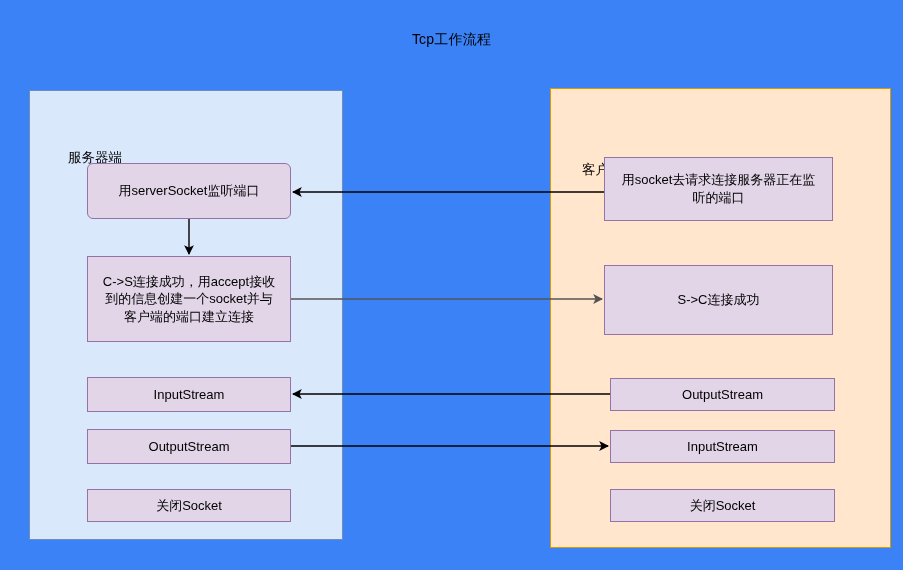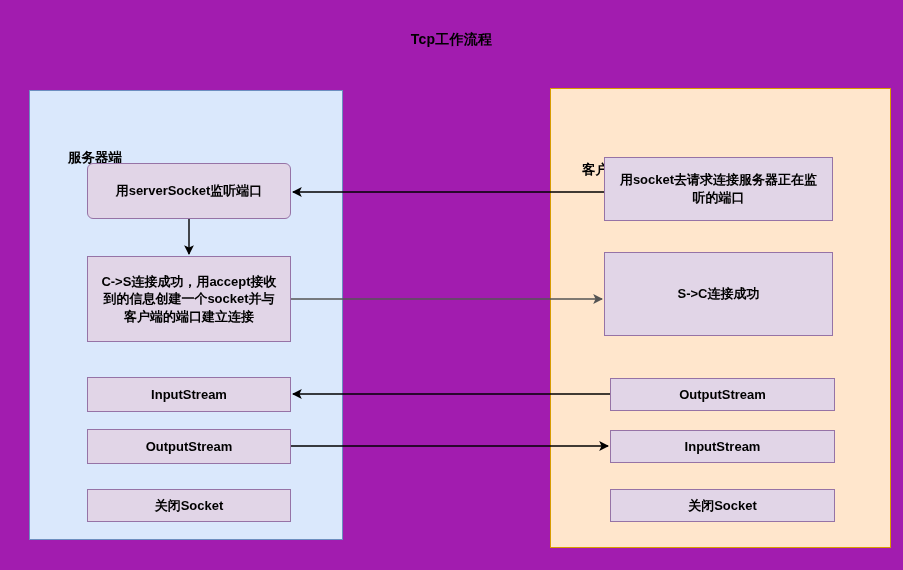--- a/index.html
+++ b/index.html
@@ -4,24 +4,23 @@
 <style>
   html, body {
     margin: 0;
     padding: 0;
     background: #ffffff;
   }
   #canvas {
     position: relative;
     width: 903px;
     height: 570px;
-    background: #a21caf;
+    background: #3b82f6;
     font-family: "Liberation Sans", "DejaVu Sans", sans-serif;
     overflow: hidden;
-    font-weight: bold;
   }
   #title {
     position: absolute;
     left: 0;
     top: 31px;
     width: 903px;
     text-align: center;
     font-size: 14px;
     color: #000000;
     letter-spacing: 0.2px;
@@ -77,21 +76,21 @@
     white-space: pre-line;
   }
   
   #srv-listen   { left: 87px;  top: 163px; width: 204px; height: 56px; border-radius: 6px; }
   #srv-accept   { left: 87px;  top: 256px; width: 204px; height: 86px; }
   #srv-in       { left: 87px;  top: 377px; width: 204px; height: 35px; }
   #srv-out      { left: 87px;  top: 429px; width: 204px; height: 35px; }
   #srv-close    { left: 87px;  top: 489px; width: 204px; height: 33px; }
   
   #cli-request  { left: 604px; top: 157px; width: 229px; height: 64px; }
-  #cli-connected{ left: 604px; top: 252px; width: 229px; height: 84px; }
+  #cli-connected{ left: 604px; top: 265px; width: 229px; height: 70px; }
   #cli-out      { left: 610px; top: 378px; width: 225px; height: 33px; }
   #cli-in       { left: 610px; top: 430px; width: 225px; height: 33px; }
   #cli-close    { left: 610px; top: 489px; width: 225px; height: 33px; }
 
   #edges {
     position: absolute;
     left: 0;
     top: 0;
     width: 903px;
     height: 570px;

